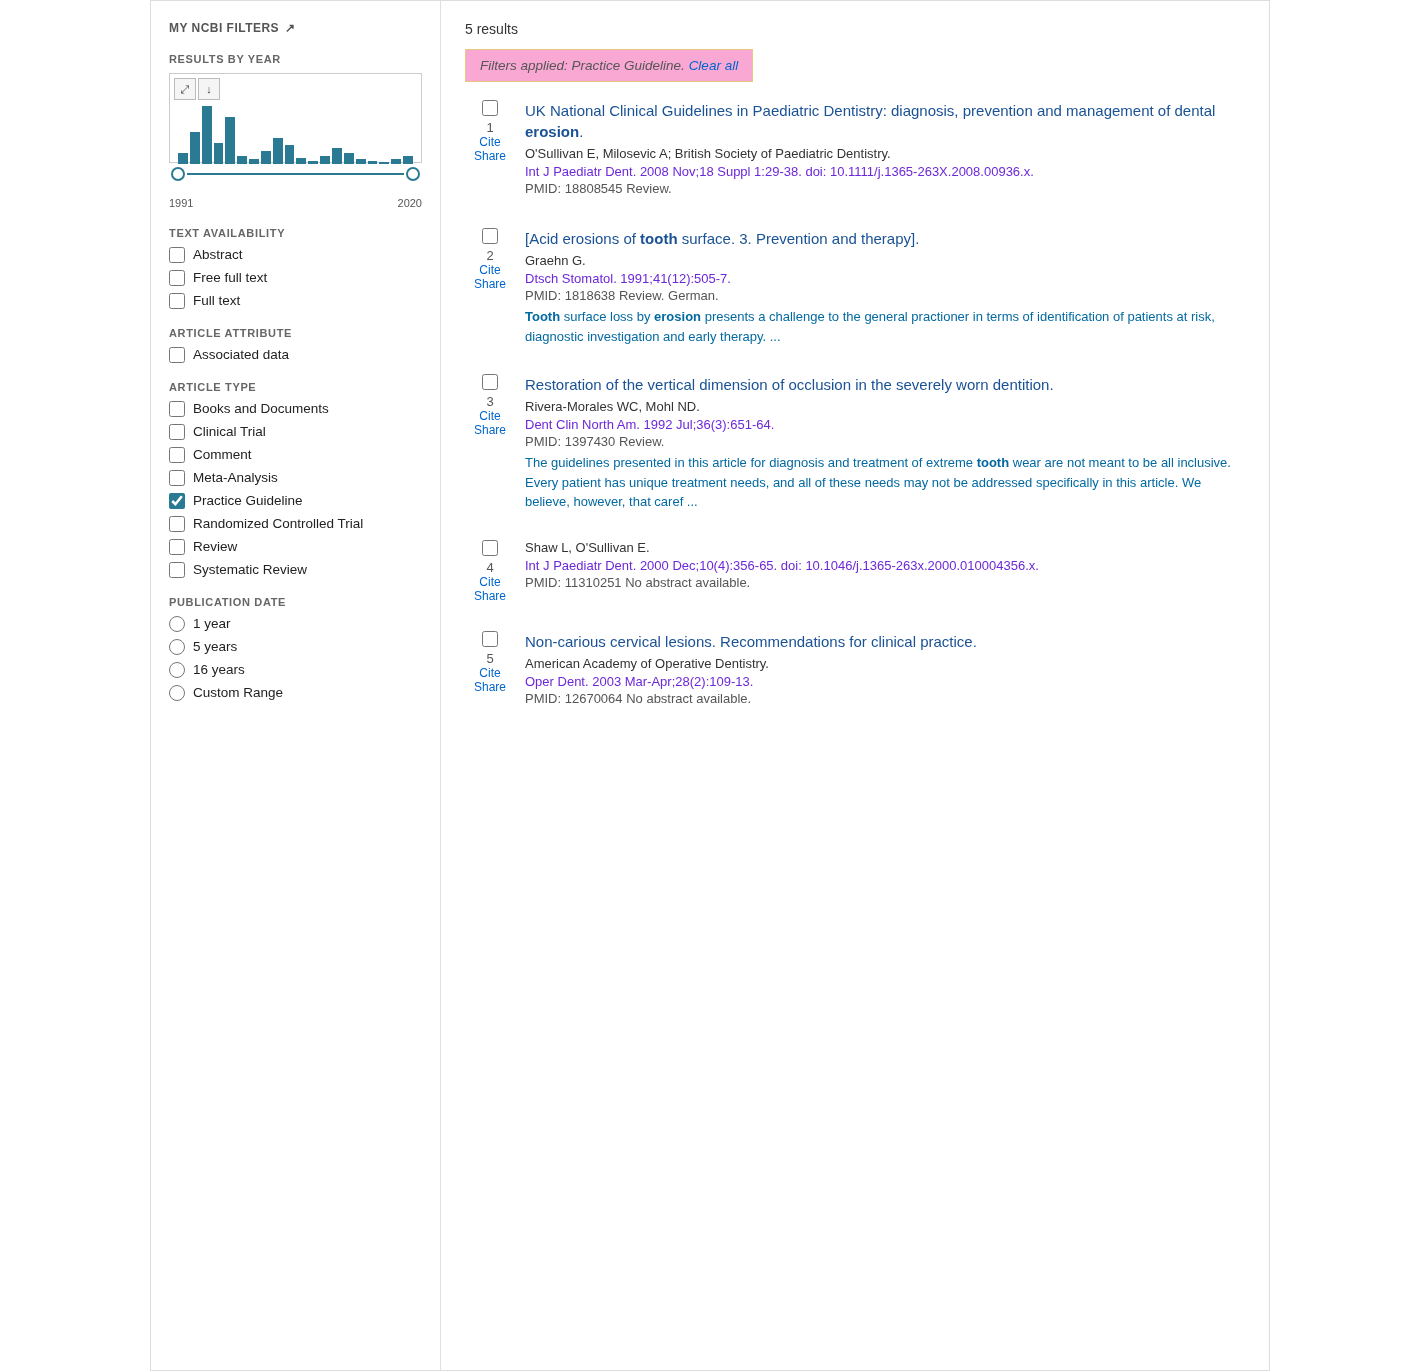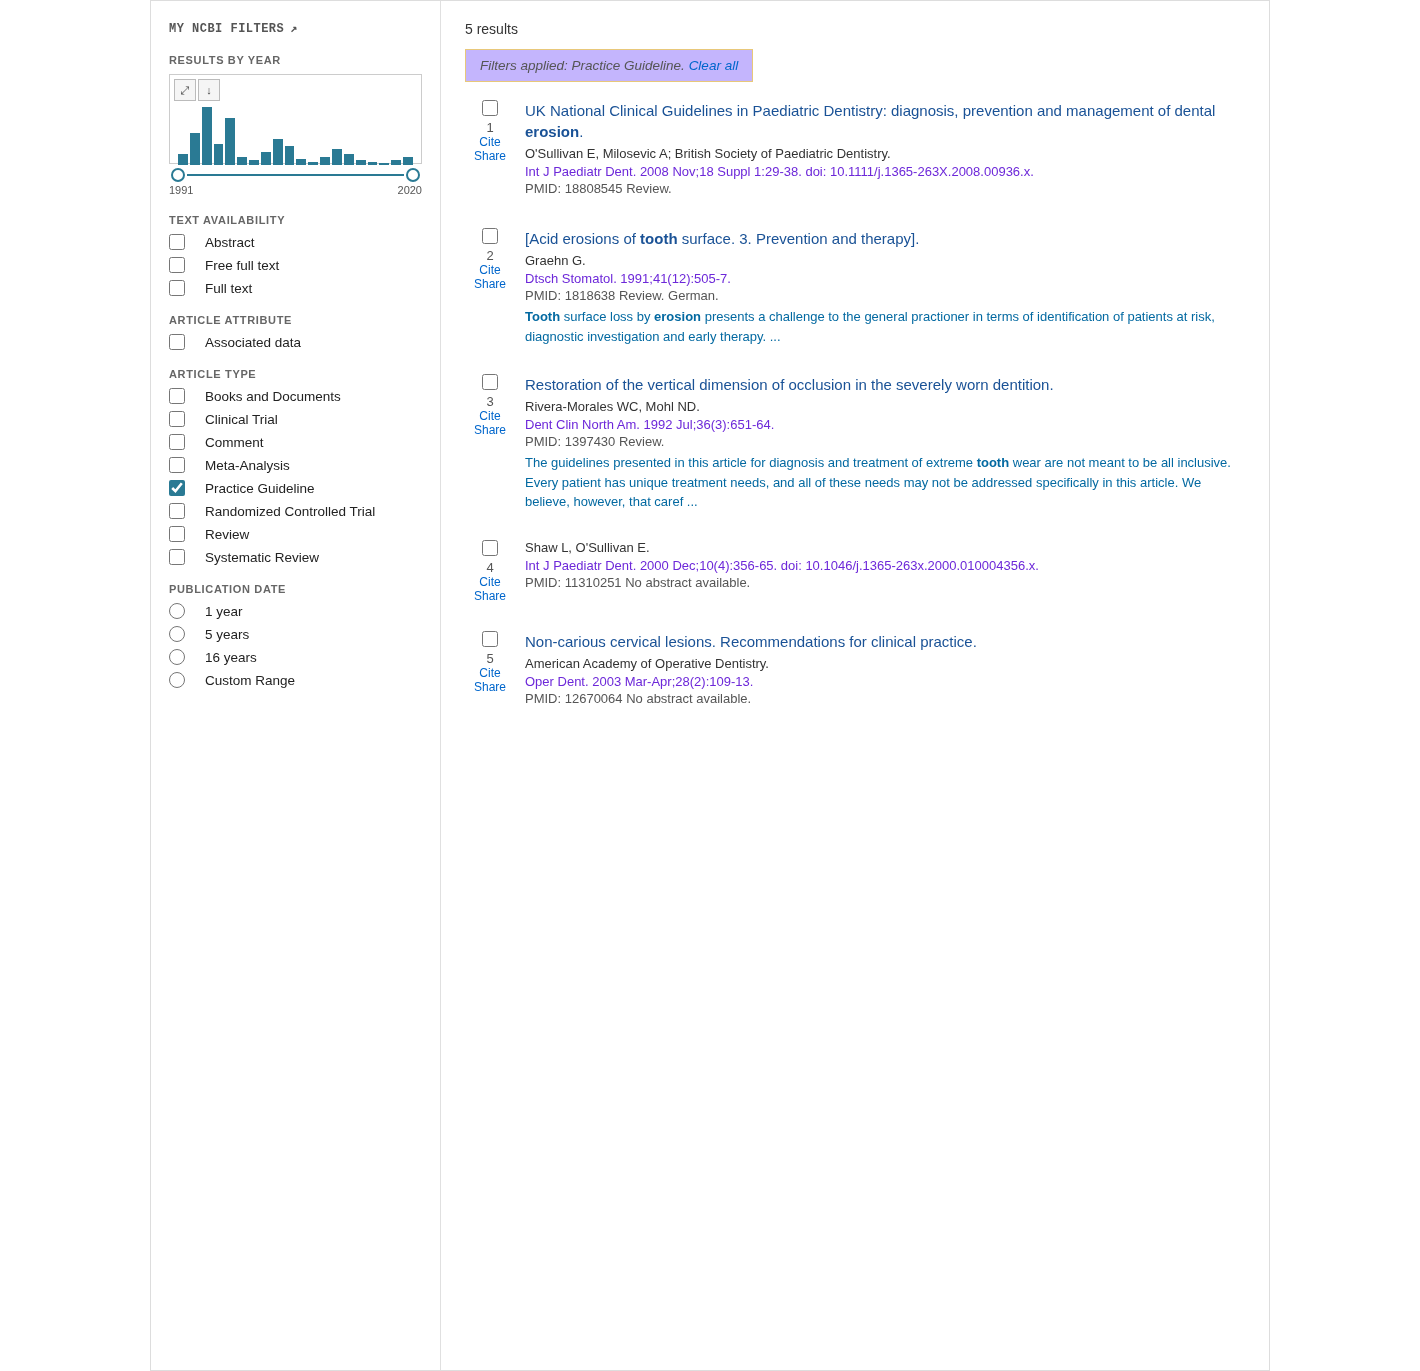--- a/index.html
+++ b/index.html
@@ -27,21 +27,20 @@
     }
     .sidebar-header {
       font-size: 12px;
       font-weight: 700;
       color: #555;
       letter-spacing: 0.04em;
       margin-bottom: 10px;
       display: flex;
       align-items: center;
       gap: 6px;
-      font-family: Liberation Mono, monospace;
     }
     
     .section-label {
       font-size: 11px;
       font-weight: 700;
       color: #666;
       letter-spacing: 0.06em;
       text-transform: uppercase;
       margin-top: 18px;
       margin-bottom: 8px;
@@ -101,27 +100,26 @@
       flex: 1;
       height: 2px;
       background: #2a7a94;
       margin: 0 2px;
     }
     .chart-years {
       display: flex;
       justify-content: space-between;
       font-size: 11px;
       color: #555;
-      margin-top: 2px;
+      margin-top: 16px;
     }
     
     .filter-item {
       display: flex;
-      align-items: center;
-      gap: 20px;
+      gap: 8px;
       margin-bottom: 7px;
       font-size: 13.5px;
       color: #222;
     }
     .filter-item input[type="checkbox"],
     .filter-item input[type="radio"] {
       width: 16px;
       height: 16px;
       cursor: pointer;
       accent-color: #2a7a94;
@@ -134,21 +132,21 @@
     .main {
       flex: 1;
       padding: 20px 24px;
     }
     .results-count {
       font-size: 14px;
       color: #333;
       margin-bottom: 12px;
     }
     .filter-banner {
-      background: #c4b5fd;
+      background: #f9a8d4;
       border: 1px solid #e8c87a;
       padding: 8px 14px;
       font-size: 13.5px;
       color: #555;
       margin-bottom: 18px;
       display: inline-block;
       text-align: center;
     }
     .filter-banner .filter-text {
       font-style: italic;

